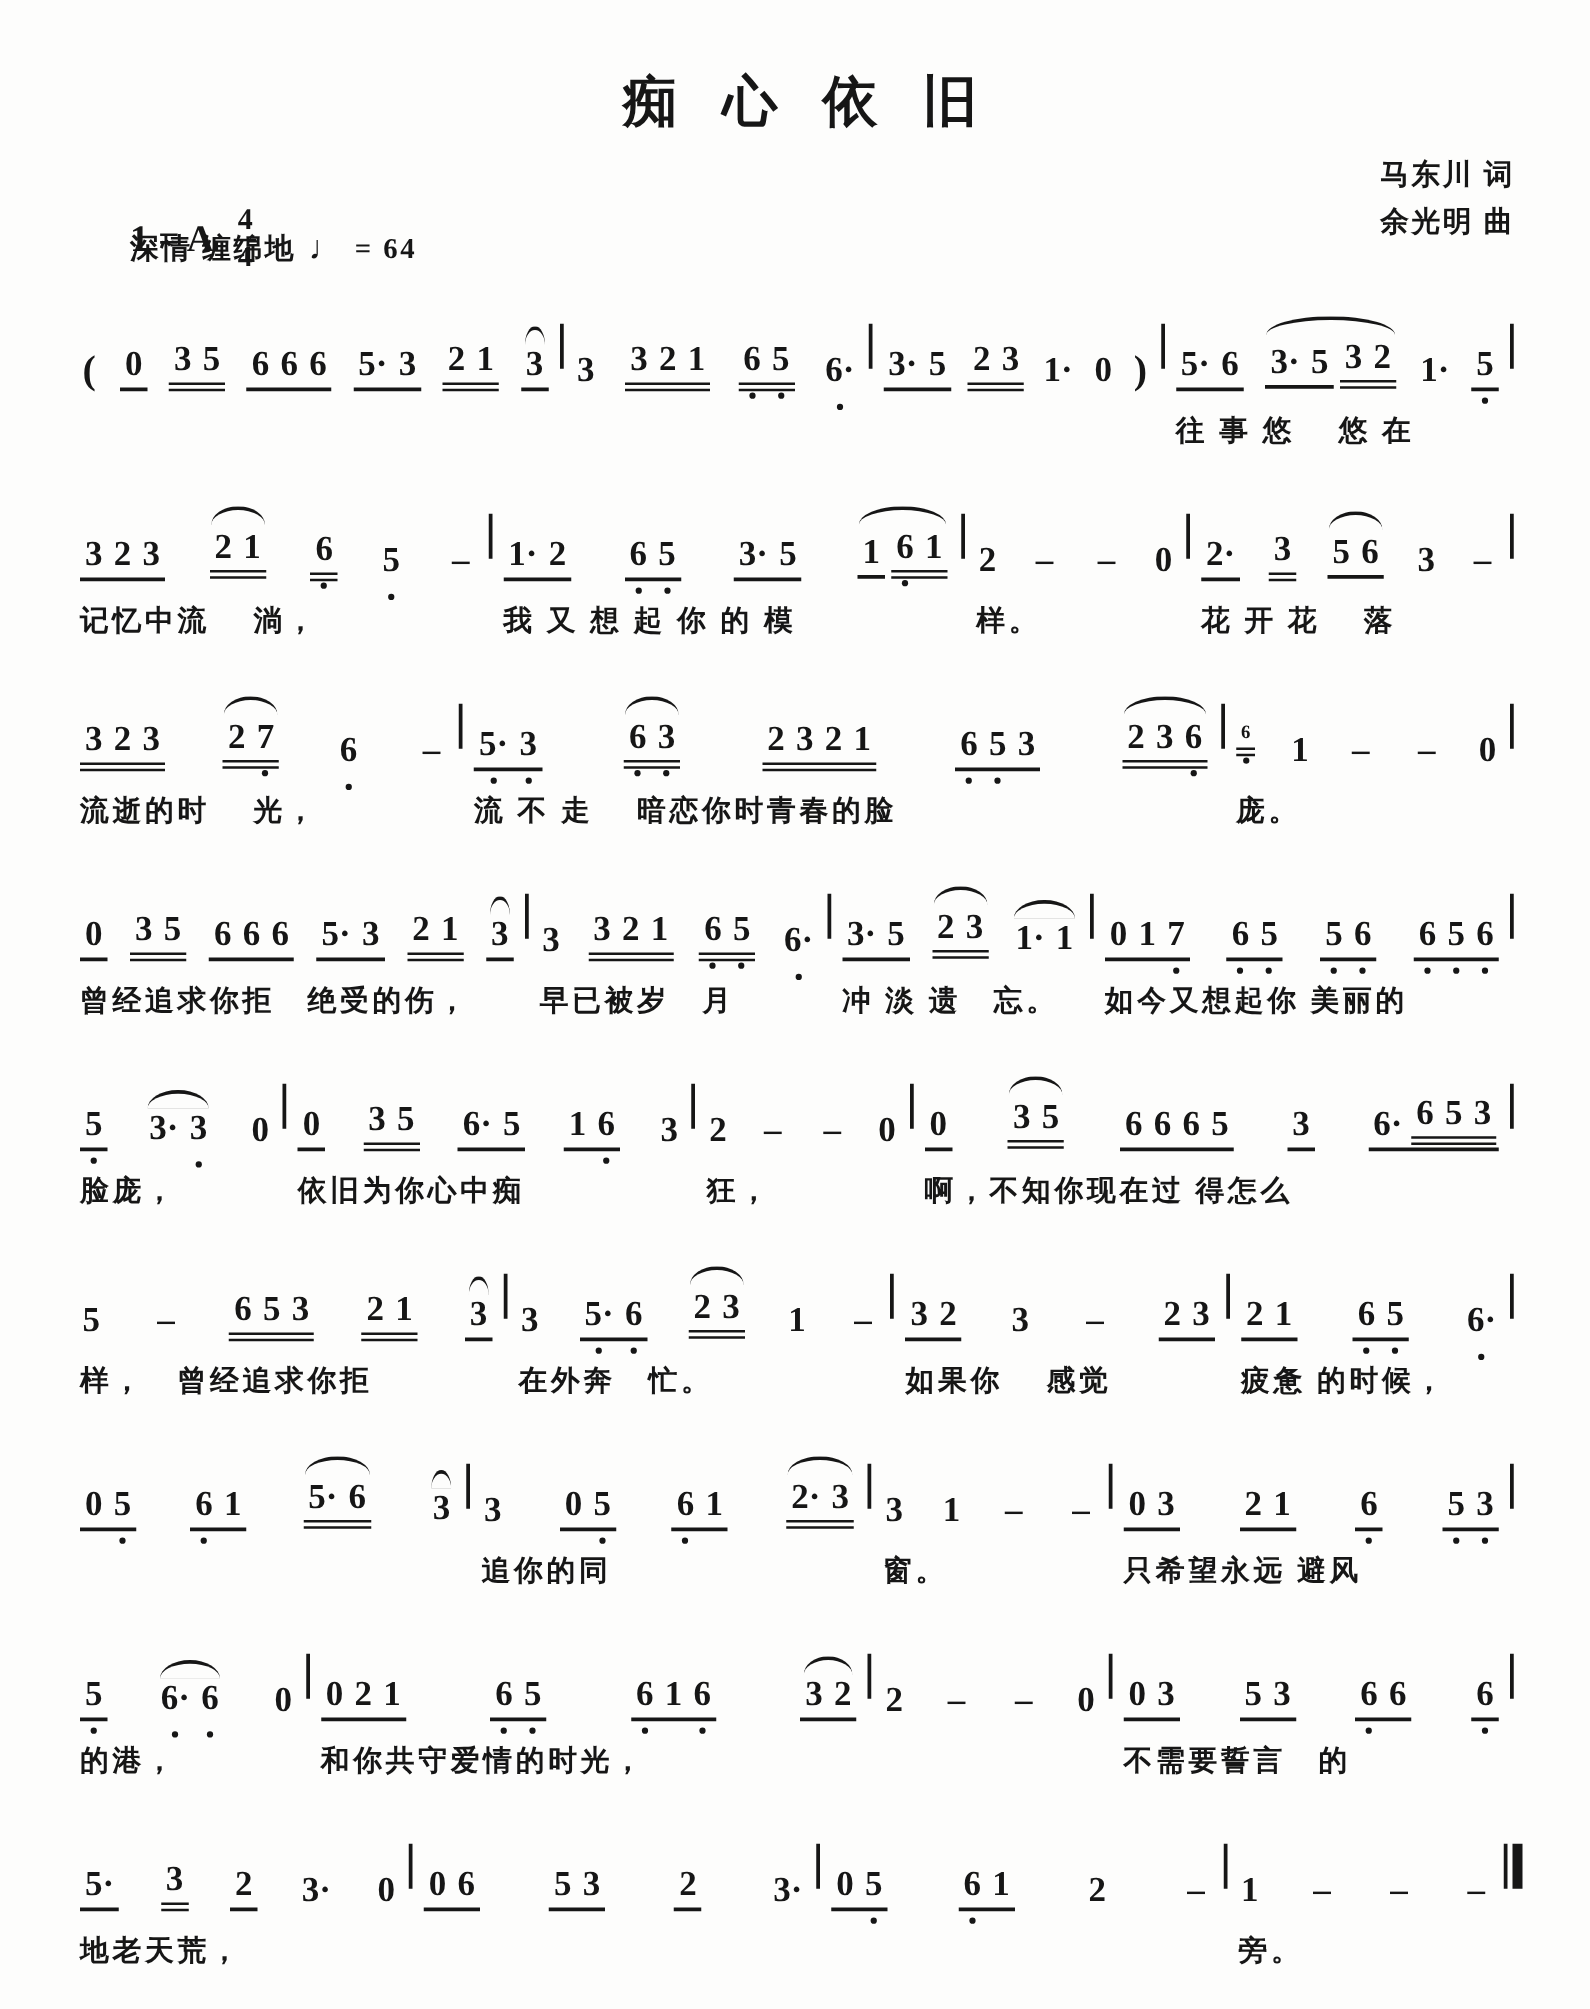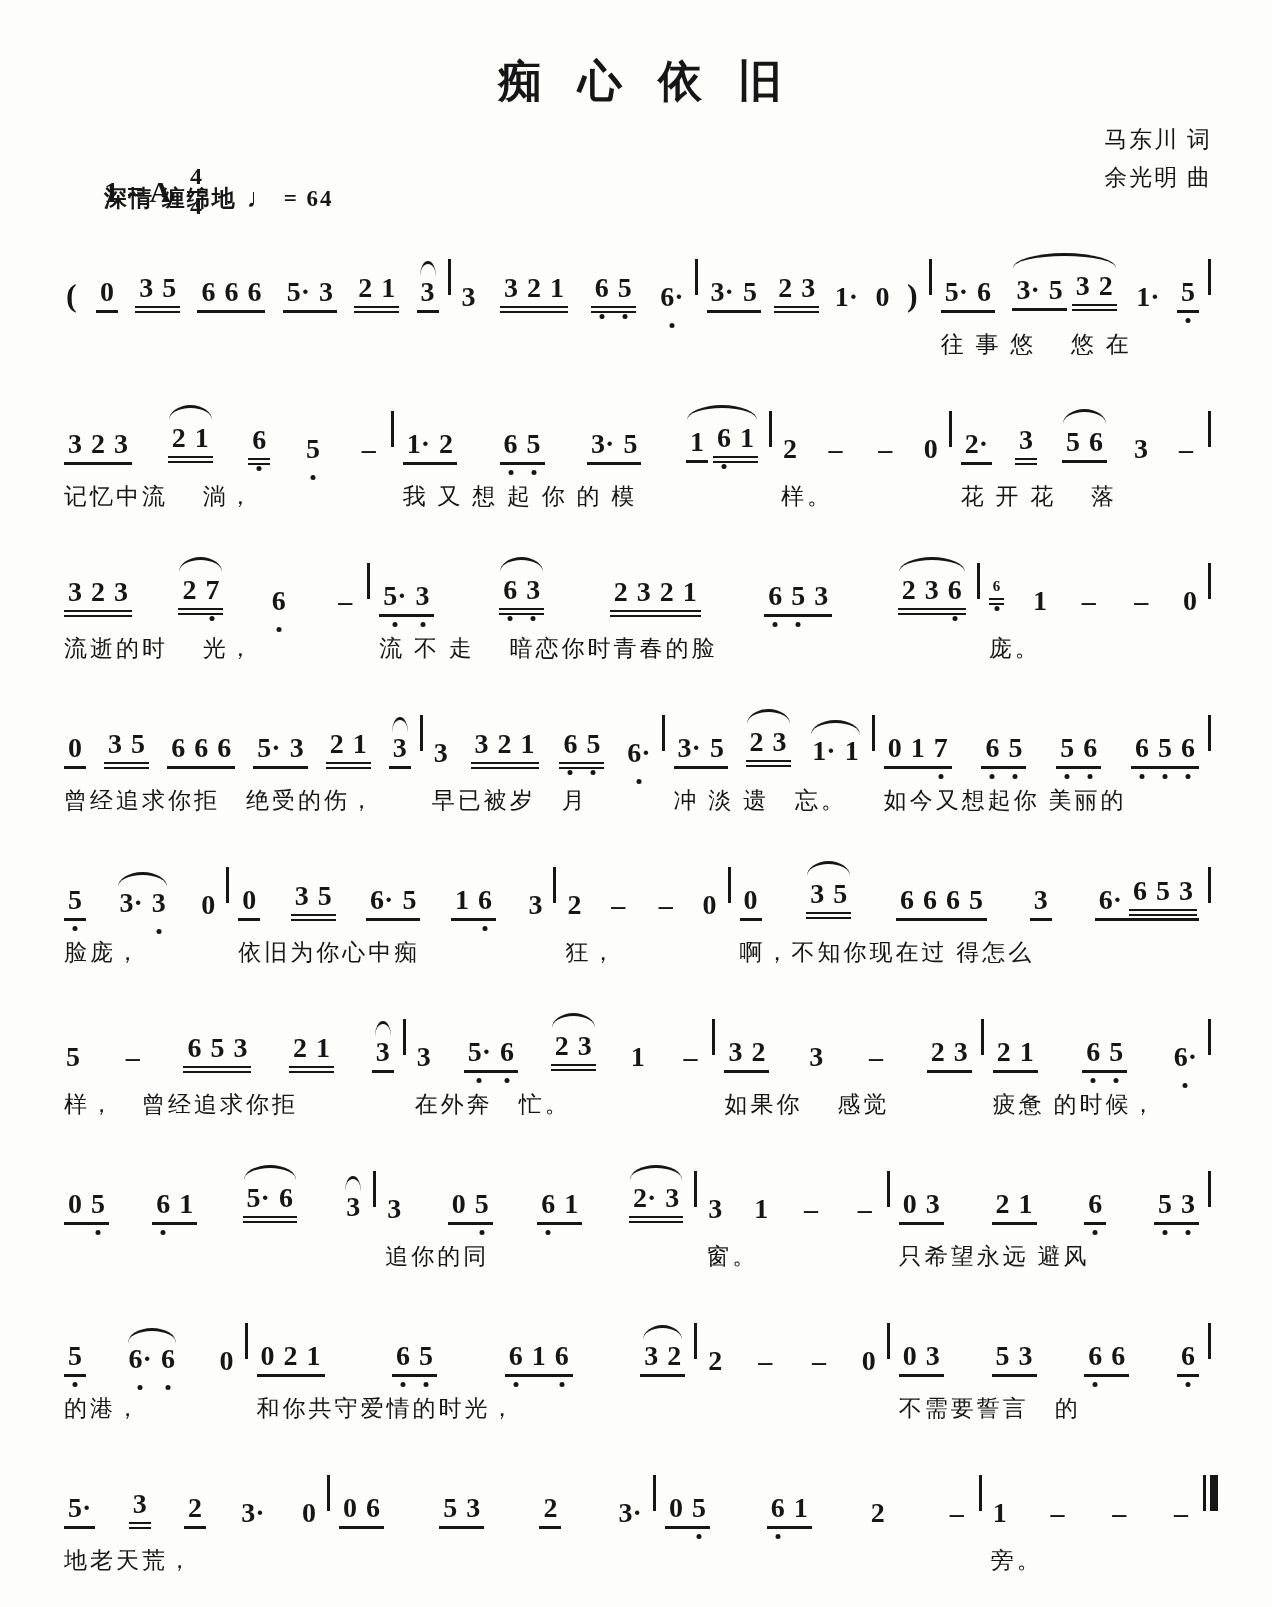--- a/index.html
+++ b/index.html
@@ -10,21 +10,21 @@
   
   .title{text-align:center;font-size:44px;font-weight:bold;letter-spacing:36px;
          padding-left:36px;margin:26px 0 4px 0;}
   .meta{position:relative;height:122px;}
   .keysig{position:absolute;left:42px;top:4px;display:flex;align-items:center;gap:16px;
           font-size:30px;font-weight:bold;margin-top:45px;}
   .meter{display:inline-flex;flex-direction:column;line-height:1.05;font-size:24px;
          font-weight:bold;text-align:center;}
   .meter .top{border-bottom:2.5px solid #161616;padding:0 3px 2px;}
   .meter .bot{padding-top:1px;}
-  .credits{position:absolute;right:6px;top:6px;font-size:23px;font-weight:normal;
+  .credits{position:absolute;right:6px;top:6px;font-size:23px;font-weight:bold;
            line-height:1.65;letter-spacing:2px;text-align:center;}
   .tempo{position:absolute;left:42px;top:68px;display:flex;align-items:center;gap:10px;
          font-size:23px;font-weight:bold;letter-spacing:2px;}
   .qnote{font-size:27px;font-weight:normal;letter-spacing:0;}
   
   #score{margin-top:6px;}
   .score-line{display:flex;align-items:flex-start;margin:0 0 24px 0;min-height:128px;}
   .measure{display:flex;flex-direction:column;flex:1 1 0;min-width:0;padding:0 2px;}
   .notes-row{display:flex;align-items:flex-end;justify-content:space-between;
              gap:5px;font-size:28px;font-weight:bold;padding-top:18px;min-height:52px;
@@ -37,21 +37,21 @@
                border-top:3px solid #161616;border-radius:50% 50% 0 0 / 100% 100% 0 0;}
   .db-dot{position:absolute;left:50%;transform:translateX(-50%);bottom:-15px;
           width:5px;height:5px;border-radius:50%;background:#161616;}
   .dash{padding:2px 6px;}
   .paren{font-size:32px;font-weight:bold;}
   .grace{font-size:15px;transform:translateY(-12px);gap:1px;}
   .bar{width:3px;height:36px;background:#161616;margin:16px 7px 0;flex:0 0 auto;}
   .bar-final{display:flex;gap:4px;margin:16px 0 0 7px;flex:0 0 auto;}
   .bar-final .thin{width:3px;height:36px;background:#161616;}
   .bar-final .thick{width:8px;height:36px;background:#161616;}
-  .lyric-row{font-size:23px;font-weight:normal;margin-top:16px;white-space:pre;
+  .lyric-row{font-size:23px;font-weight:bold;margin-top:16px;white-space:pre;
              letter-spacing:3px;min-height:28px;}
 </style>
 </head>
 <body>
 
 <div class="page">
 
   <div class="title">痴心依旧</div>
 
   <div class="meta">

